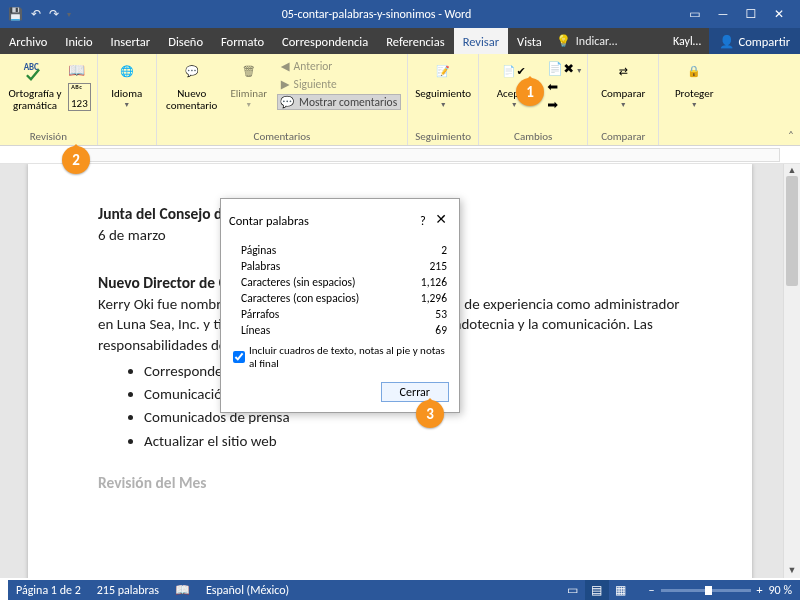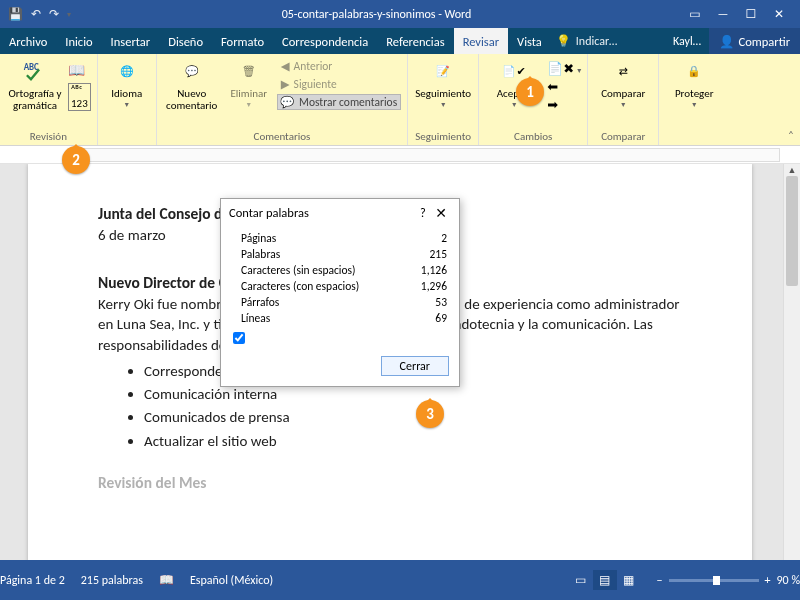--- a/index.html
+++ b/index.html
@@ -7,21 +7,21 @@
 
   
   .titlebar { height: 28px; background: #2b579a; color: #fff; display: flex; align-items: center; font-size: 12px; }
   .titlebar .qat { display: flex; align-items: center; gap: 8px; padding: 0 8px; }
   .titlebar .qat span { opacity: .9; }
   .titlebar .title { flex: 1; text-align: center; }
   .titlebar .win-controls { display: flex; gap: 10px; padding: 0 12px; }
   .titlebar .win-controls span { width: 18px; text-align: center; cursor: pointer; }
 
   
-  .tabs { height: 26px; background: #0c4a6e; display: flex; align-items: stretch; font-size: 12.5px; color: #fff; }
+  .tabs { height: 26px; background: #404040; display: flex; align-items: stretch; font-size: 12.5px; color: #fff; }
   .tabs .tab { padding: 0 9px; display: flex; align-items: center; cursor: pointer; }
   .tabs .tab.active { background: #f3f3f3; color: #2b579a; }
   .tabs .spacer { flex: 1; }
   .tabs .tell { display: flex; align-items: center; gap: 4px; padding: 0 6px; font-size: 12px; opacity: .9; }
   .tabs .user { padding: 0 8px; display:flex; align-items:center; font-size:12px; }
   .tabs .share { background: #224a85; display: flex; align-items: center; gap:4px; padding: 0 10px; }
 
   
   .ribbon { height: 92px; background: #fef9c3; border-bottom: 1px solid #d4d4d4; display: flex; position: relative; }
   .group { border-right: 1px solid #e0e0e0; padding: 4px 6px 2px; display: flex; flex-direction: column; }
@@ -44,32 +44,32 @@
   .page { position:absolute; left:28px; top:0; width:724px; background:#fff; box-shadow:0 0 4px rgba(0,0,0,.25); padding:26px 70px; font-family: Calibri, sans-serif; font-size:15px; color:#222; line-height:1.35; height:600px; }
   .page h3 { font-size:15.5px; font-weight:bold; margin-top:14px; }
   .page ul { margin:6px 0 10px 46px; }
   .page ul li { margin:3px 0; }
   .vscroll { position:absolute; right:0; top:0; bottom:0; width:17px; background:#f0f0f0; border-left:1px solid #ddd; }
   .vscroll .thumb { position:absolute; top:12px; left:2px; right:2px; height:110px; background:#c8c8c8; border-radius:2px; }
   .vscroll .arrow { position:absolute; left:0; right:0; height:14px; text-align:center; font-size:9px; color:#555; }
   .vscroll .up { top:0; } .vscroll .down { bottom:0; }
 
   
-  .statusbar { position:absolute; bottom:0; left:0; right:0; height:40px; background:#2b579a; color:#fff; font-size:12px; display:flex; align-items:center; padding:0 0; gap:16px; }
+  .statusbar { position:absolute; bottom:0; left:8px; right:0; height:20px; background:#2b579a; color:#fff; font-size:12px; display:flex; align-items:center; padding:0 8px; gap:16px; }
   .statusbar .spacer { flex:1; }
   .statusbar .viewbtns { display:flex; gap:0; }
   .statusbar .viewbtns span { width:24px; height:20px; display:flex; align-items:center; justify-content:center; cursor:pointer; }
   .statusbar .viewbtns span.active { background:#1e4a85; }
   .statusbar .zoom { display:flex; align-items:center; gap:6px; }
   .statusbar .slider { width:90px; height:3px; background:#6a8cc0; position:relative; }
   .statusbar .slider::after { content:""; position:absolute; left:44px; top:-3px; width:7px; height:9px; background:#fff; }
 
   
   .dialog { position:absolute; left:220px; top:198px; width:240px; background:#fff; border:1px solid #a0a0a0; box-shadow:2px 2px 8px rgba(0,0,0,.25); font-size:12px; }
-  .dialog .dlg-title { display:flex; align-items:flex-start; padding:6px 8px; font-size:12.5px; }
+  .dialog .dlg-title { display:flex; align-items:flex-end; padding:12px 8px; font-size:12.5px; }
   .dialog .dlg-title .t { flex:1; }
   .dialog .dlg-title .help { width:16px; text-align:center; cursor:pointer; }
   .dialog .dlg-title .close { width:20px; text-align:center; cursor:pointer; font-size:14px; }
   .dialog .dlg-body { padding:2px 12px 6px; }
   .dialog .stats-label { font-size:12px; margin-bottom:3px; }
   .dialog .stat-row { display:flex; justify-content:space-between; font-size:11.5px; padding:1px 0 1px 8px;gap:34px; }
   .dialog .chk { display:flex; align-items:center; gap:4px; font-size:11px; padding:6px 0 2px; }
   .dialog .chk input { width:12px; height:12px; }
   .dialog .dlg-foot { display:flex; justify-content:flex-end; padding:4px 10px 10px; }
   .dialog .dlg-foot button { font-size:12px; padding:2px 18px; border:1px solid #7aa7e0; background:#eef5ff; cursor:pointer; }
@@ -285,20 +285,21 @@
     <div class="stat-row">
         <span>Párrafos</span>
         <span>53</span>
       </div>
     <div class="stat-row">
         <span>Líneas</span>
         <span>69</span>
       </div>
     <label class="chk">
       <input type="checkbox" checked="" style="">
+      <span>Incluir cuadros de texto, notas al pie y notas al final</span>
     </label>
   </div>
   <div class="dlg-foot">
     <button>Cerrar</button>
   </div>
 </div>
 
 <div class="badge" style="left:516px; top:78px;">1</div>
 <div class="badge" style="left:62px; top:146px;">2</div>
 <div class="badge" style="left:416px; top:400px;">3</div>

